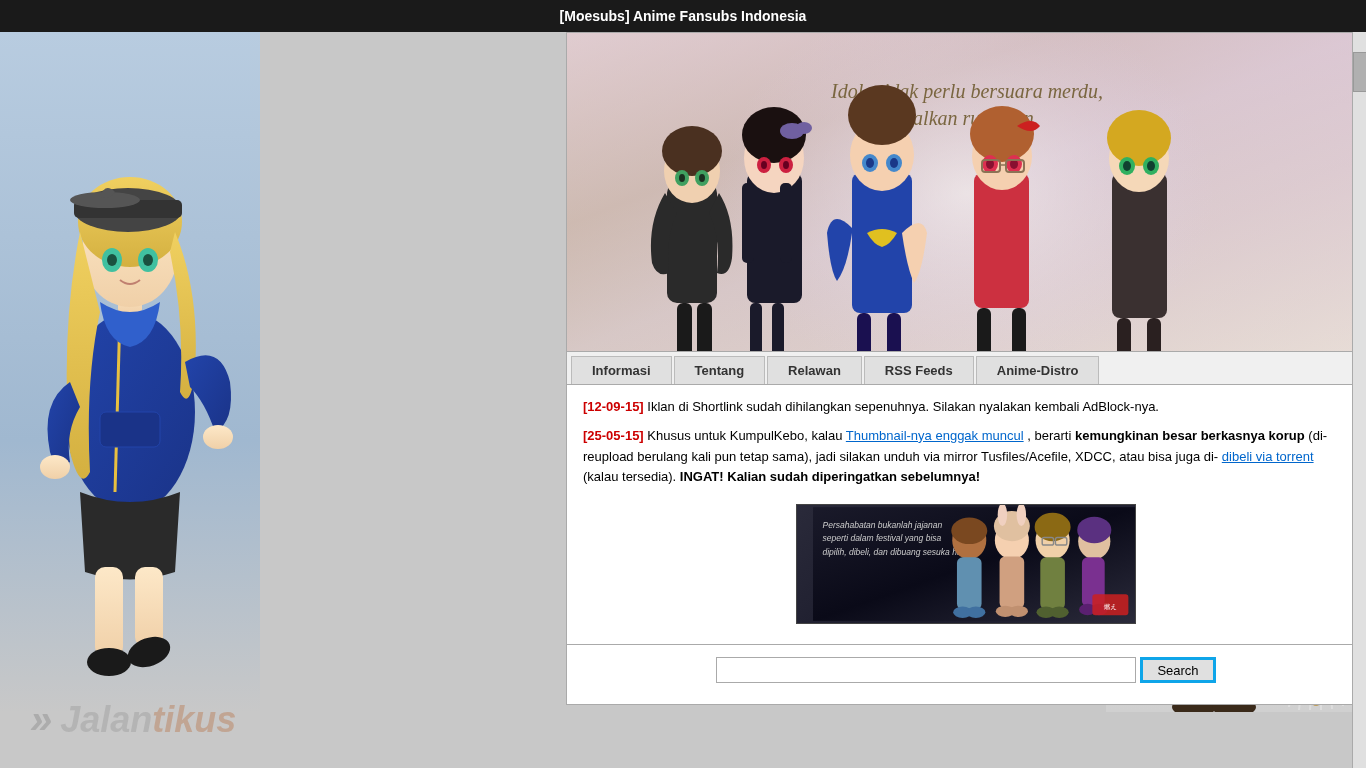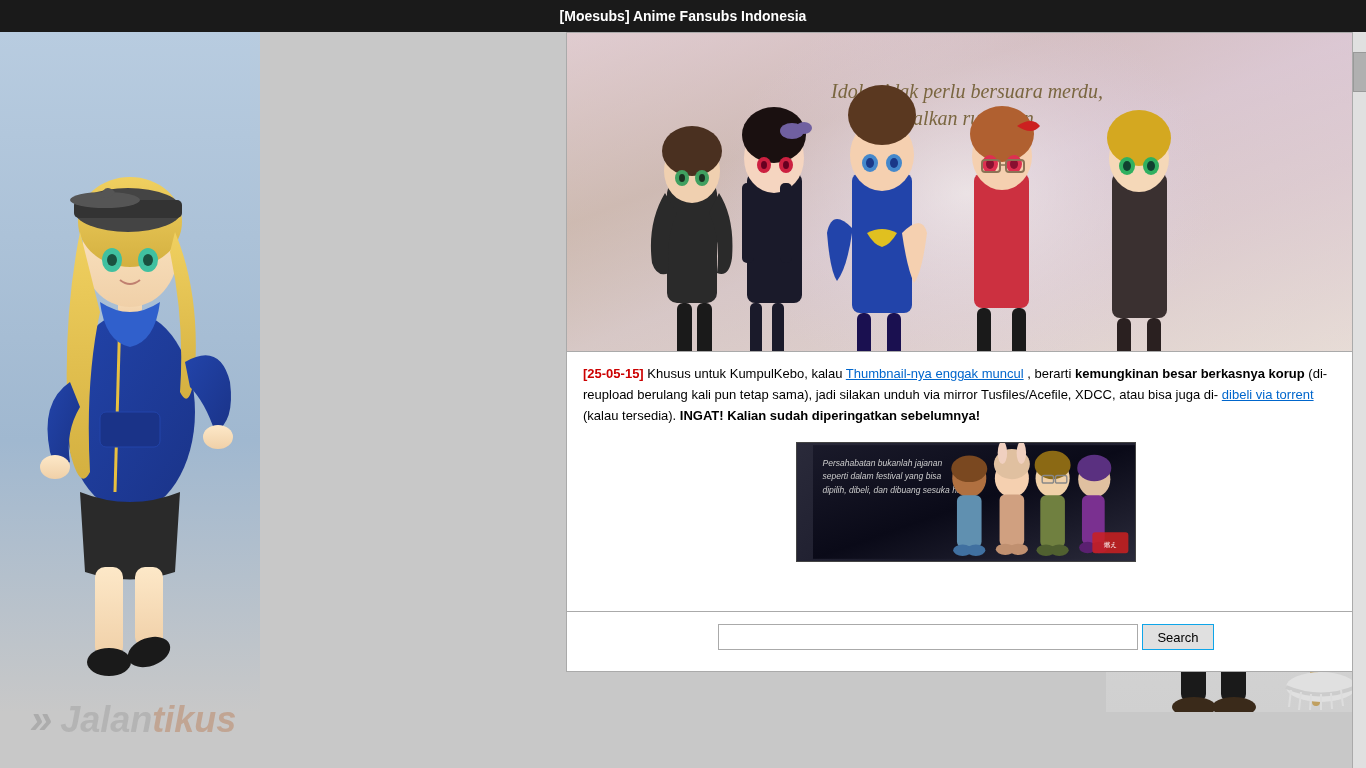--- a/index.html
+++ b/index.html
@@ -185,21 +185,21 @@
       width: 420px;
       height: 26px;
       border: 1px solid #aaa;
       padding: 2px 6px;
       font-size: 13px;
     }
 
     #search-button {
       padding: 3px 14px;
       background: #e0e0e0;
-      border: 1px solid #0ea5e9;
+      border: 3px solid #0ea5e9;
       cursor: pointer;
       font-size: 13px;
       height: 26px;
     }
 
     
     #watermark {
       position: absolute;
       bottom: 30px;
       left: 30px;
@@ -553,23 +553,34 @@
           <ellipse cx="30" cy="118" rx="4" ry="5" fill="#104030"></ellipse>
           <ellipse cx="54" cy="118" rx="4" ry="5" fill="#104030"></ellipse>
           <rect x="20" y="270" width="14" height="80" rx="6" fill="#2a2020"></rect>
           <rect x="50" y="270" width="14" height="80" rx="6" fill="#2a2020"></rect>
         </g>
 
         <text x="792" y="200" text-anchor="end" font-family="Arial" font-size="9" fill="#888" transform="rotate(-90,792,200)">moesubs@ire.rizon.net</text>
       </svg>
     </div>
 
+    <div id="nav-tabs">
+      <div class="nav-tab">Informasi</div>
+      <div class="nav-tab">Tentang</div>
+      <div class="nav-tab">Relawan</div>
+      <div class="nav-tab">RSS Feeds</div>
+      <div class="nav-tab">Anime-Distro</div>
+    </div>
 
     <div id="info-section">
 
+      <div class="info-line">
+        <span class="date-badge">[12-09-15]</span>
+        <span> Iklan di Shortlink sudah dihilangkan sepenuhnya. Silakan nyalakan kembali AdBlock-nya.</span>
+      </div>
 
 
       <div class="info-line">
         <span class="date-badge">[25-05-15]</span>
         <span> Khusus untuk KumpulKebo, kalau </span>
         <a href="#" class="link-blue">Thumbnail-nya enggak muncul</a>
         <span>, berarti </span>
         <span class="bold-text">kemungkinan besar berkasnya korup</span>
         <span> (di-reupload berulang kali pun tetap sama), jadi silakan unduh via mirror Tusfiles/Acefile, XDCC, atau bisa juga di-</span>
         <a href="#" class="link-blue">dibeli via torrent</a>

